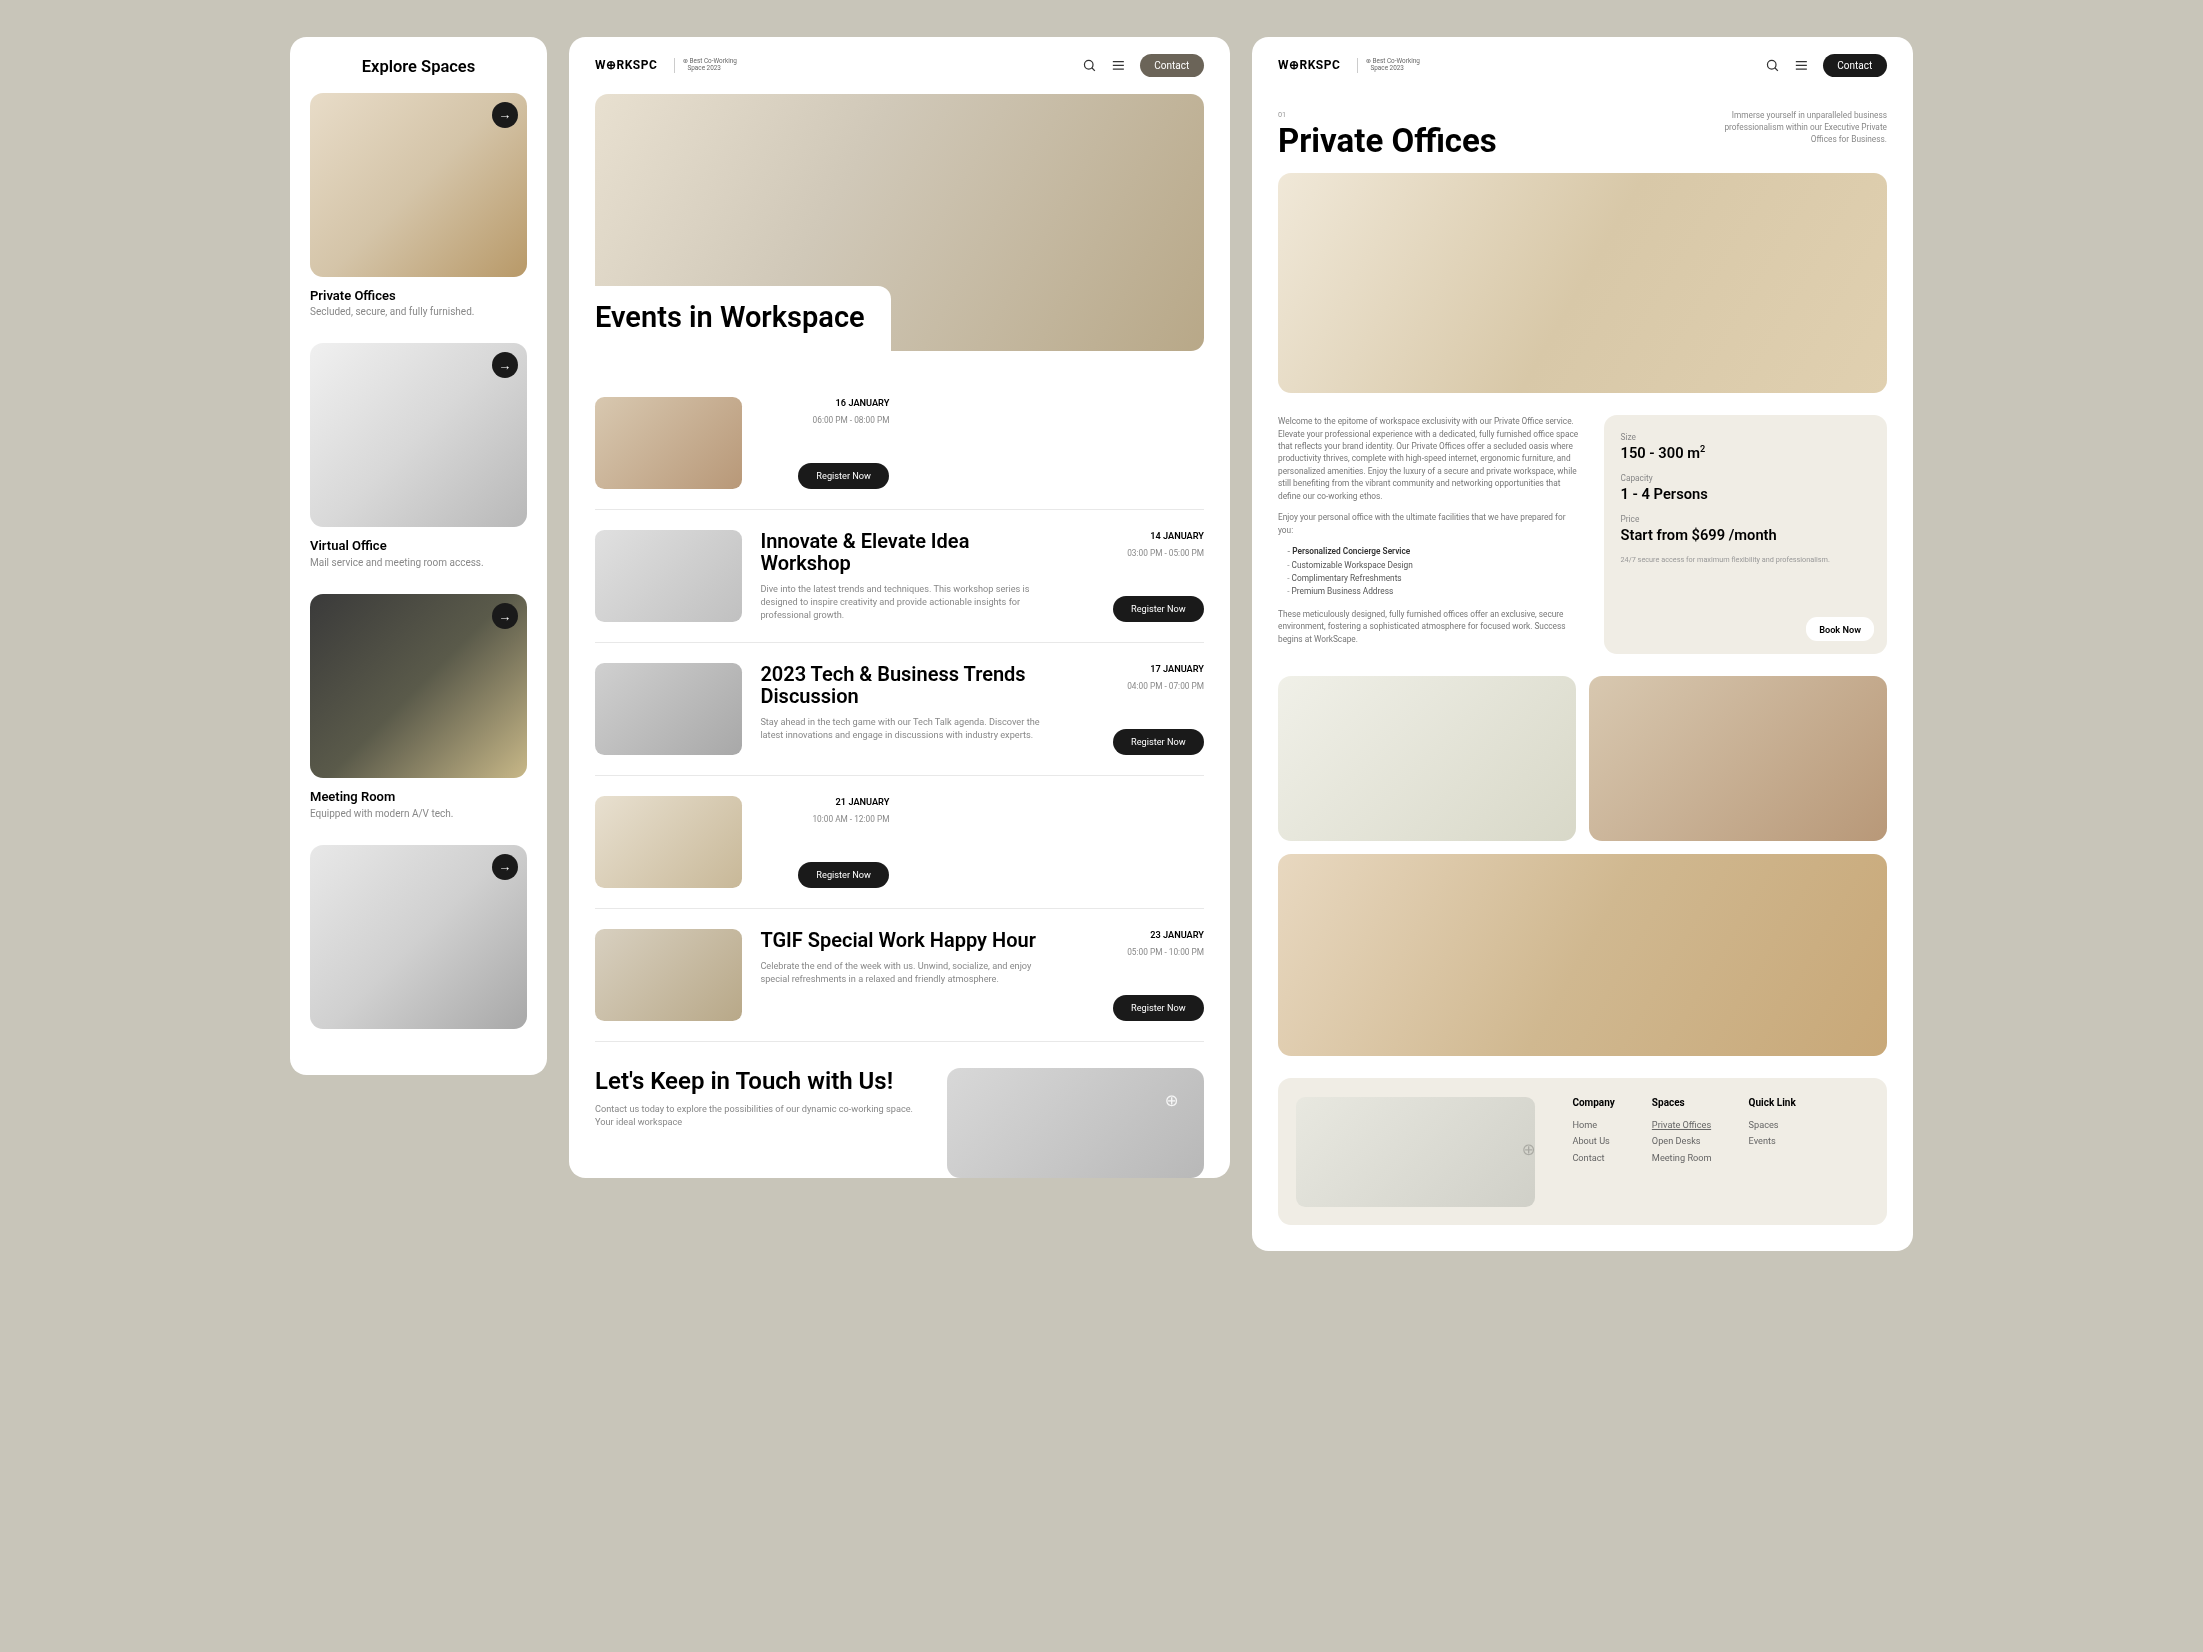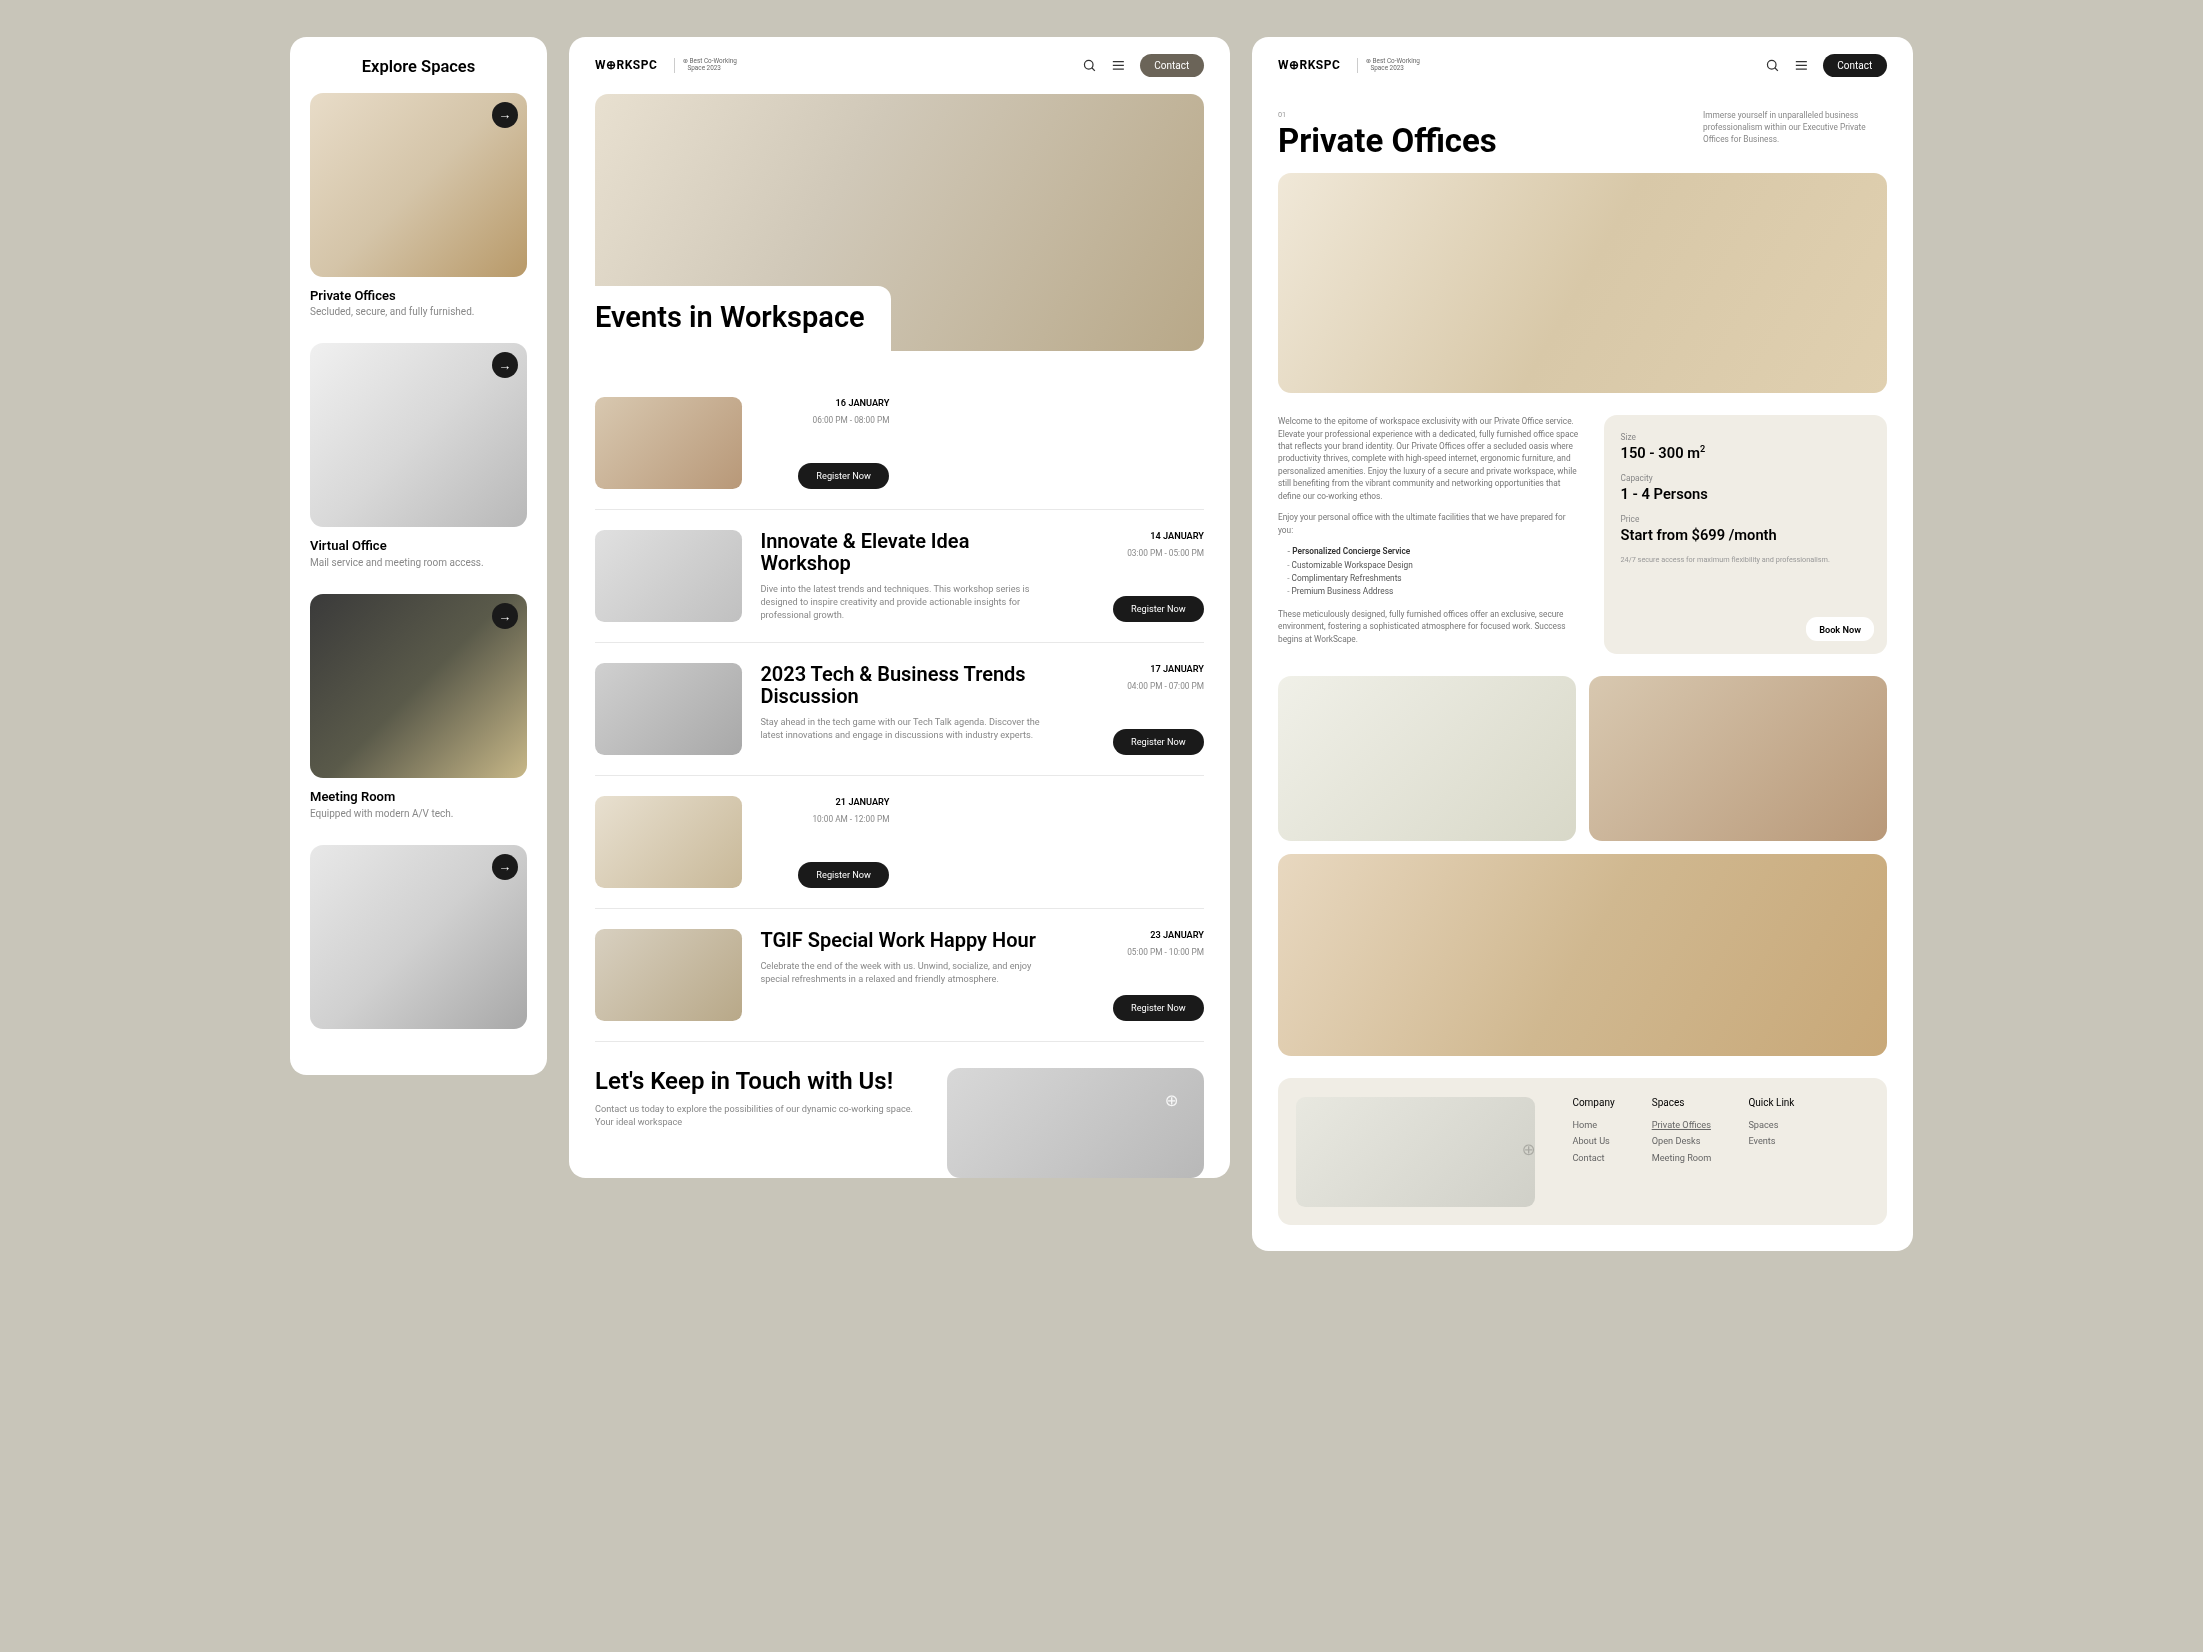--- a/index.html
+++ b/index.html
@@ -46,21 +46,21 @@
 .event-time{font-size:8.3px;color:#888}
 .register-btn{background:#1a1a1a;color:#fff;border:none;padding:7.3px 18.4px;border-radius:13px;font-size:9.2px;cursor:pointer;margin-top:auto}
 .cta-section{padding:0 26px;display:flex;gap:18.4px}
 .cta-text{flex:1}
 .cta-title{font-size:24px;font-weight:600;line-height:1.1;margin-bottom:9.2px}
 .cta-desc{font-size:9.2px;color:#888;line-height:1.4}
 .cta-img{width:257px;height:110px;border-radius:13px;background:linear-gradient(135deg,#d8d8d8 0%,#b8b8b8 100%);position:relative}
 .po-header{padding:16.5px 26px 0;display:flex;justify-content:space-between;align-items:flex-start}
 .po-num{font-size:7.3px;color:#999;margin-bottom:1.8px}
 .po-title{font-size:33px;font-weight:700}
-.po-sub{font-size:8.3px;color:#888;line-height:1.4;max-width:184px;text-align:left}
+.po-sub{font-size:8.3px;color:#888;line-height:1.4;max-width:184px;text-align:right}
 .po-hero{margin:13px 26px 0;height:220px;border-radius:13px;background:linear-gradient(120deg,#f0e8d8 0%,#d8c8a8 50%,#e0d0b0 100%)}
 .po-body{padding:22px 26px;display:flex;gap:22px}
 .po-desc-col{flex:1}
 .po-para{font-size:8.3px;color:#777;line-height:1.5;margin-bottom:9.2px}
 .po-list{list-style:none;padding-left:9.2px}
 .po-list li{font-size:8.3px;color:#555;line-height:1.6}
 .po-list li:first-child{font-weight:600;color:#333}
 .po-list li:before{content:"- ";color:#999}
 .info-card{width:283px;background:#f0ede5;border-radius:13px;padding:16.5px;position:relative}
 .info-label{font-size:8.3px;color:#888;margin-bottom:1.8px}
@@ -69,21 +69,21 @@
 .info-note{font-size:7.3px;color:#999;line-height:1.4;margin-top:5.5px}
 .book-btn{position:absolute;bottom:13px;right:13px;background:#fff;border:none;padding:6.4px 13px;border-radius:11px;font-size:9.2px;font-weight:600;cursor:pointer}
 .gallery{padding:0 26px;display:flex;gap:13px;margin-bottom:13px}
 .gal-img{height:165px;border-radius:13px}
 .gal1{flex:1;background:linear-gradient(135deg,#f0f0e8 0%,#d8d8c8 100%)}
 .gal2{flex:1;background:linear-gradient(135deg,#d8c8b0 0%,#b89878 100%)}
 .gal-full{margin:0 26px 22px;height:202px;border-radius:13px;background:linear-gradient(120deg,#e8d8c0 0%,#d0b890 50%,#c8a878 100%)}
 .footer{margin:0 26px;background:#f0ede5;border-radius:13px;padding:18.4px;display:flex;gap:37px}
 .footer-img{width:239px;height:110px;border-radius:9.2px;background:linear-gradient(135deg,#e8e8e0 0%,#d0d0c8 100%);position:relative}
 .footer-cols{flex:1;display:flex;gap:37px}
-.footer-col h4{font-size:10px;font-weight:400;margin-bottom:9.2px}
+.footer-col h4{font-size:10px;font-weight:700;margin-bottom:9.2px}
 .footer-col a{display:block;font-size:9.2px;color:#666;text-decoration:none;line-height:1.8}
 .footer-col a.underline{text-decoration:underline}
 .badge-circle{position:absolute;width:50px;height:50px;border-radius:50%;border:0px solid rgba(255,255,255,0.6);display:flex;align-items:center;justify-content:center;color:rgba(255,255,255,0.85);font-size:16.5px}
 svg{display:block}
 </style>
 </head>
 <body>
 
 <div class="panel p1">
   <div class="explore-title">Explore Spaces</div>

